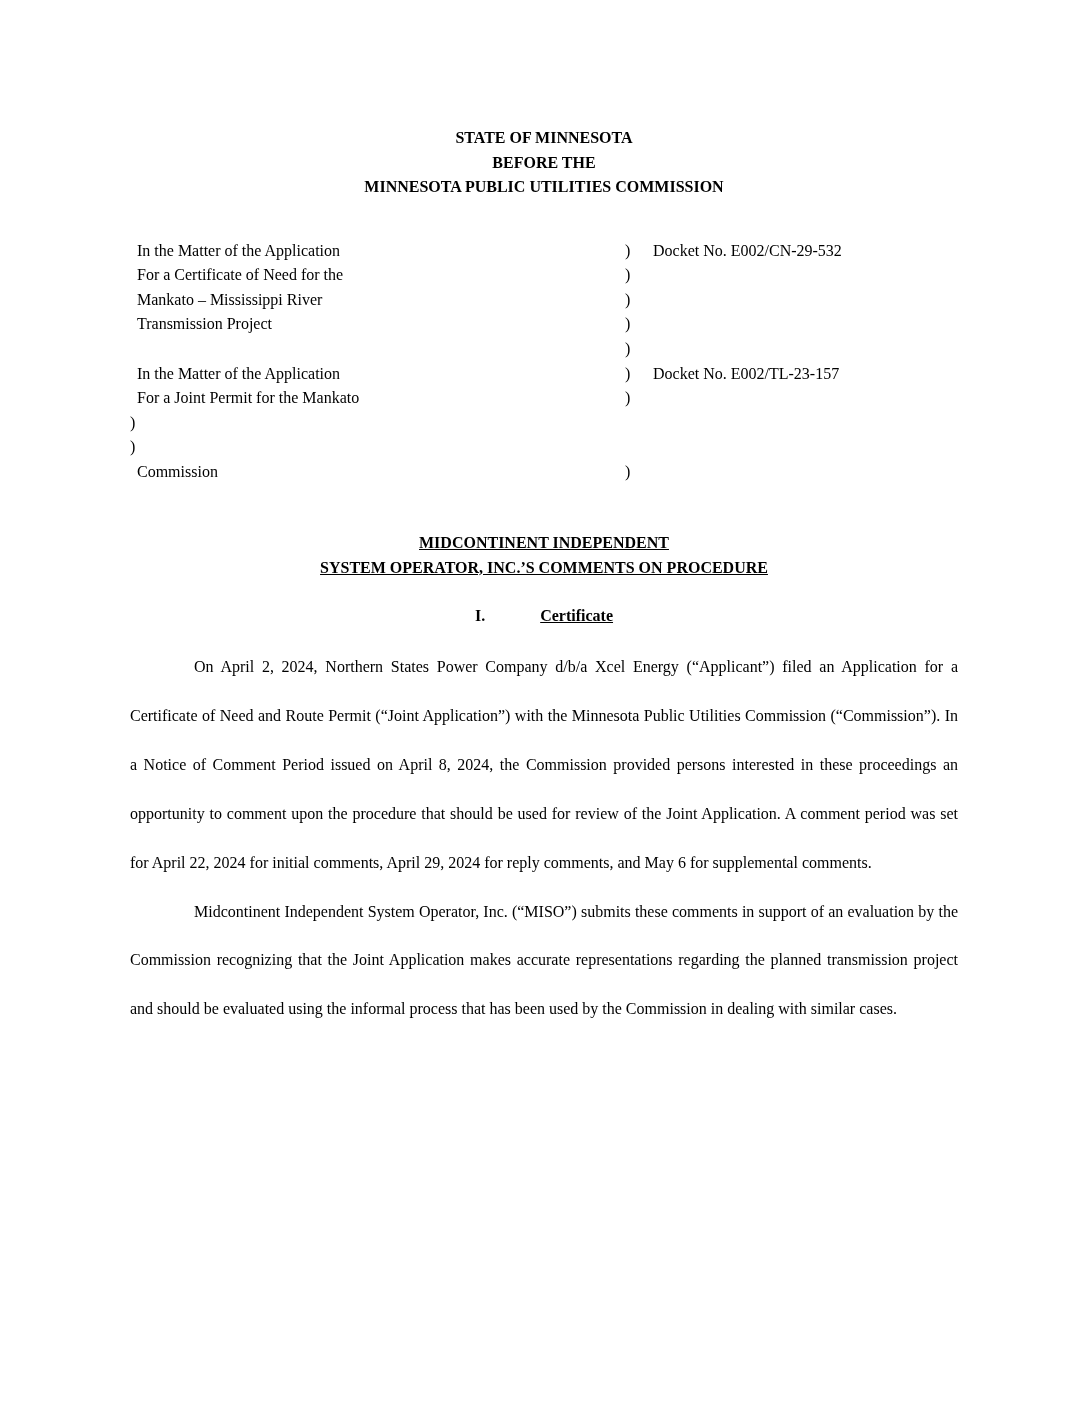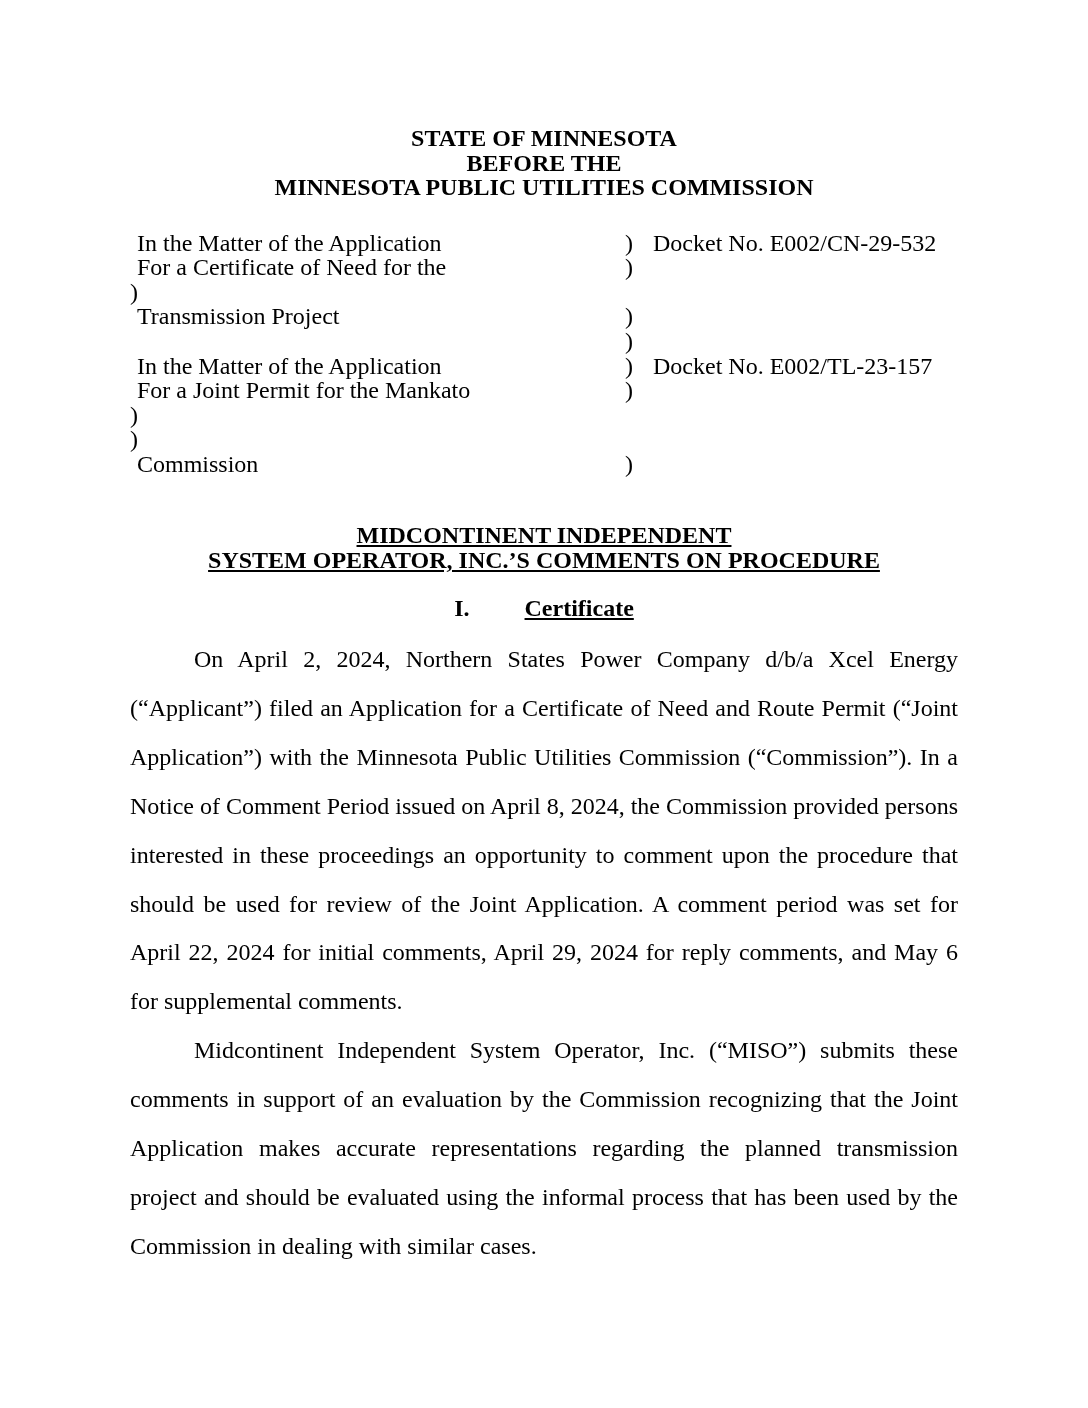--- a/index.html
+++ b/index.html
@@ -7,37 +7,37 @@
     padding: 0;
     background: #ffffff;
   }
   .page {
     position: relative;
     width: 1088px;
     height: 1408px;
     background: #ffffff;
     color: #000000;
     font-family: "Liberation Serif", "DejaVu Serif", serif;
-    font-size: 24px;
+    font-size: 16px;
     overflow: hidden;
   }
   .content {
     margin: 0 130px;
     width: 828px;
   }
   
   .court-header {
     padding-top: 126px;
     text-align: center;
     font-weight: bold;
     line-height: 24.6px;
   }
   
   .caption {
-    margin-top: 31px;
+    margin-top: 39px;
     line-height: 24.55px;
   }
   .caption-row {
     display: flex;
     flex-direction: row;
     height: 24.55px;
   }
   .caption-left {
     width: 488px;
     padding-left: 7px;
@@ -104,20 +104,21 @@
         <div class="caption-left">In the Matter of the Application</div>
         <div class="caption-paren">)</div>
         <div class="caption-right">Docket No. E002/CN-29-532</div>
       </div>
       <div class="caption-row">
         <div class="caption-left">For a Certificate of Need for the</div>
         <div class="caption-paren">)</div>
         <div class="caption-right"></div>
       </div>
       <div class="caption-row">
+        <div class="caption-left">Mankato – Mississippi River</div>
         <div class="caption-paren">)</div>
         <div class="caption-right"></div>
       </div>
       <div class="caption-row">
         <div class="caption-left">Transmission Project</div>
         <div class="caption-paren">)</div>
         <div class="caption-right"></div>
       </div>
       <div class="caption-row">
         <div class="caption-left"></div>

